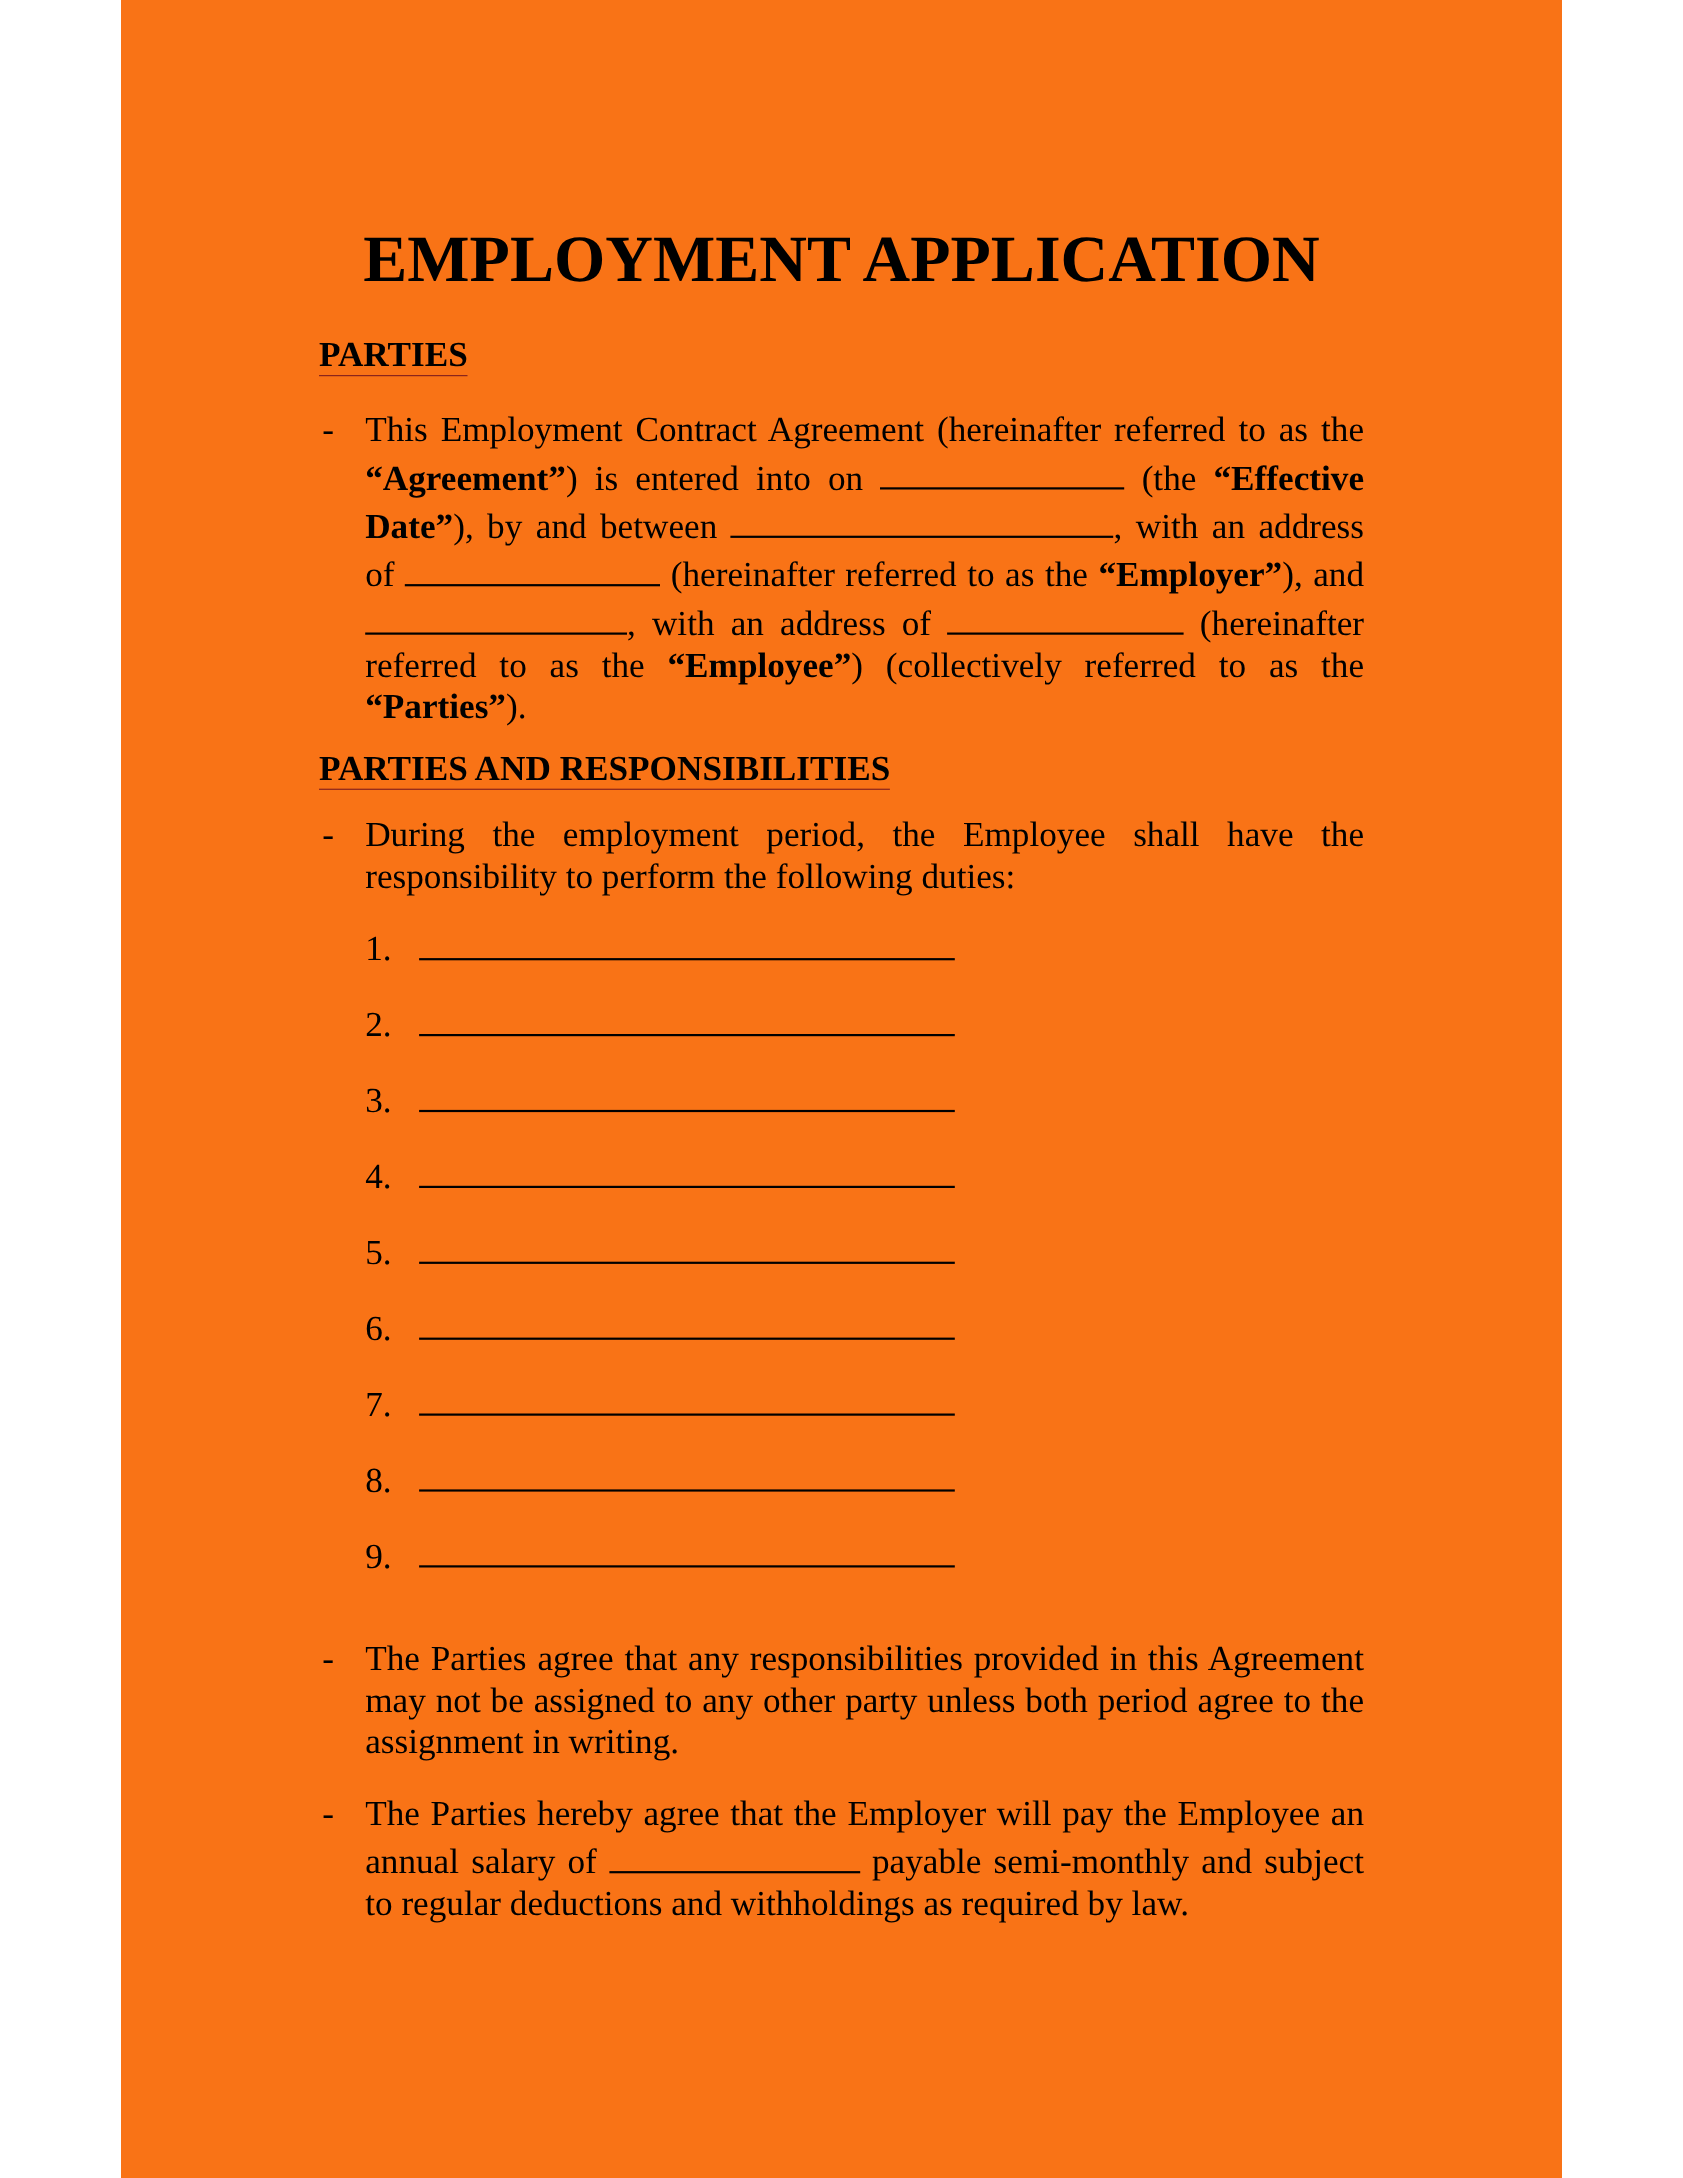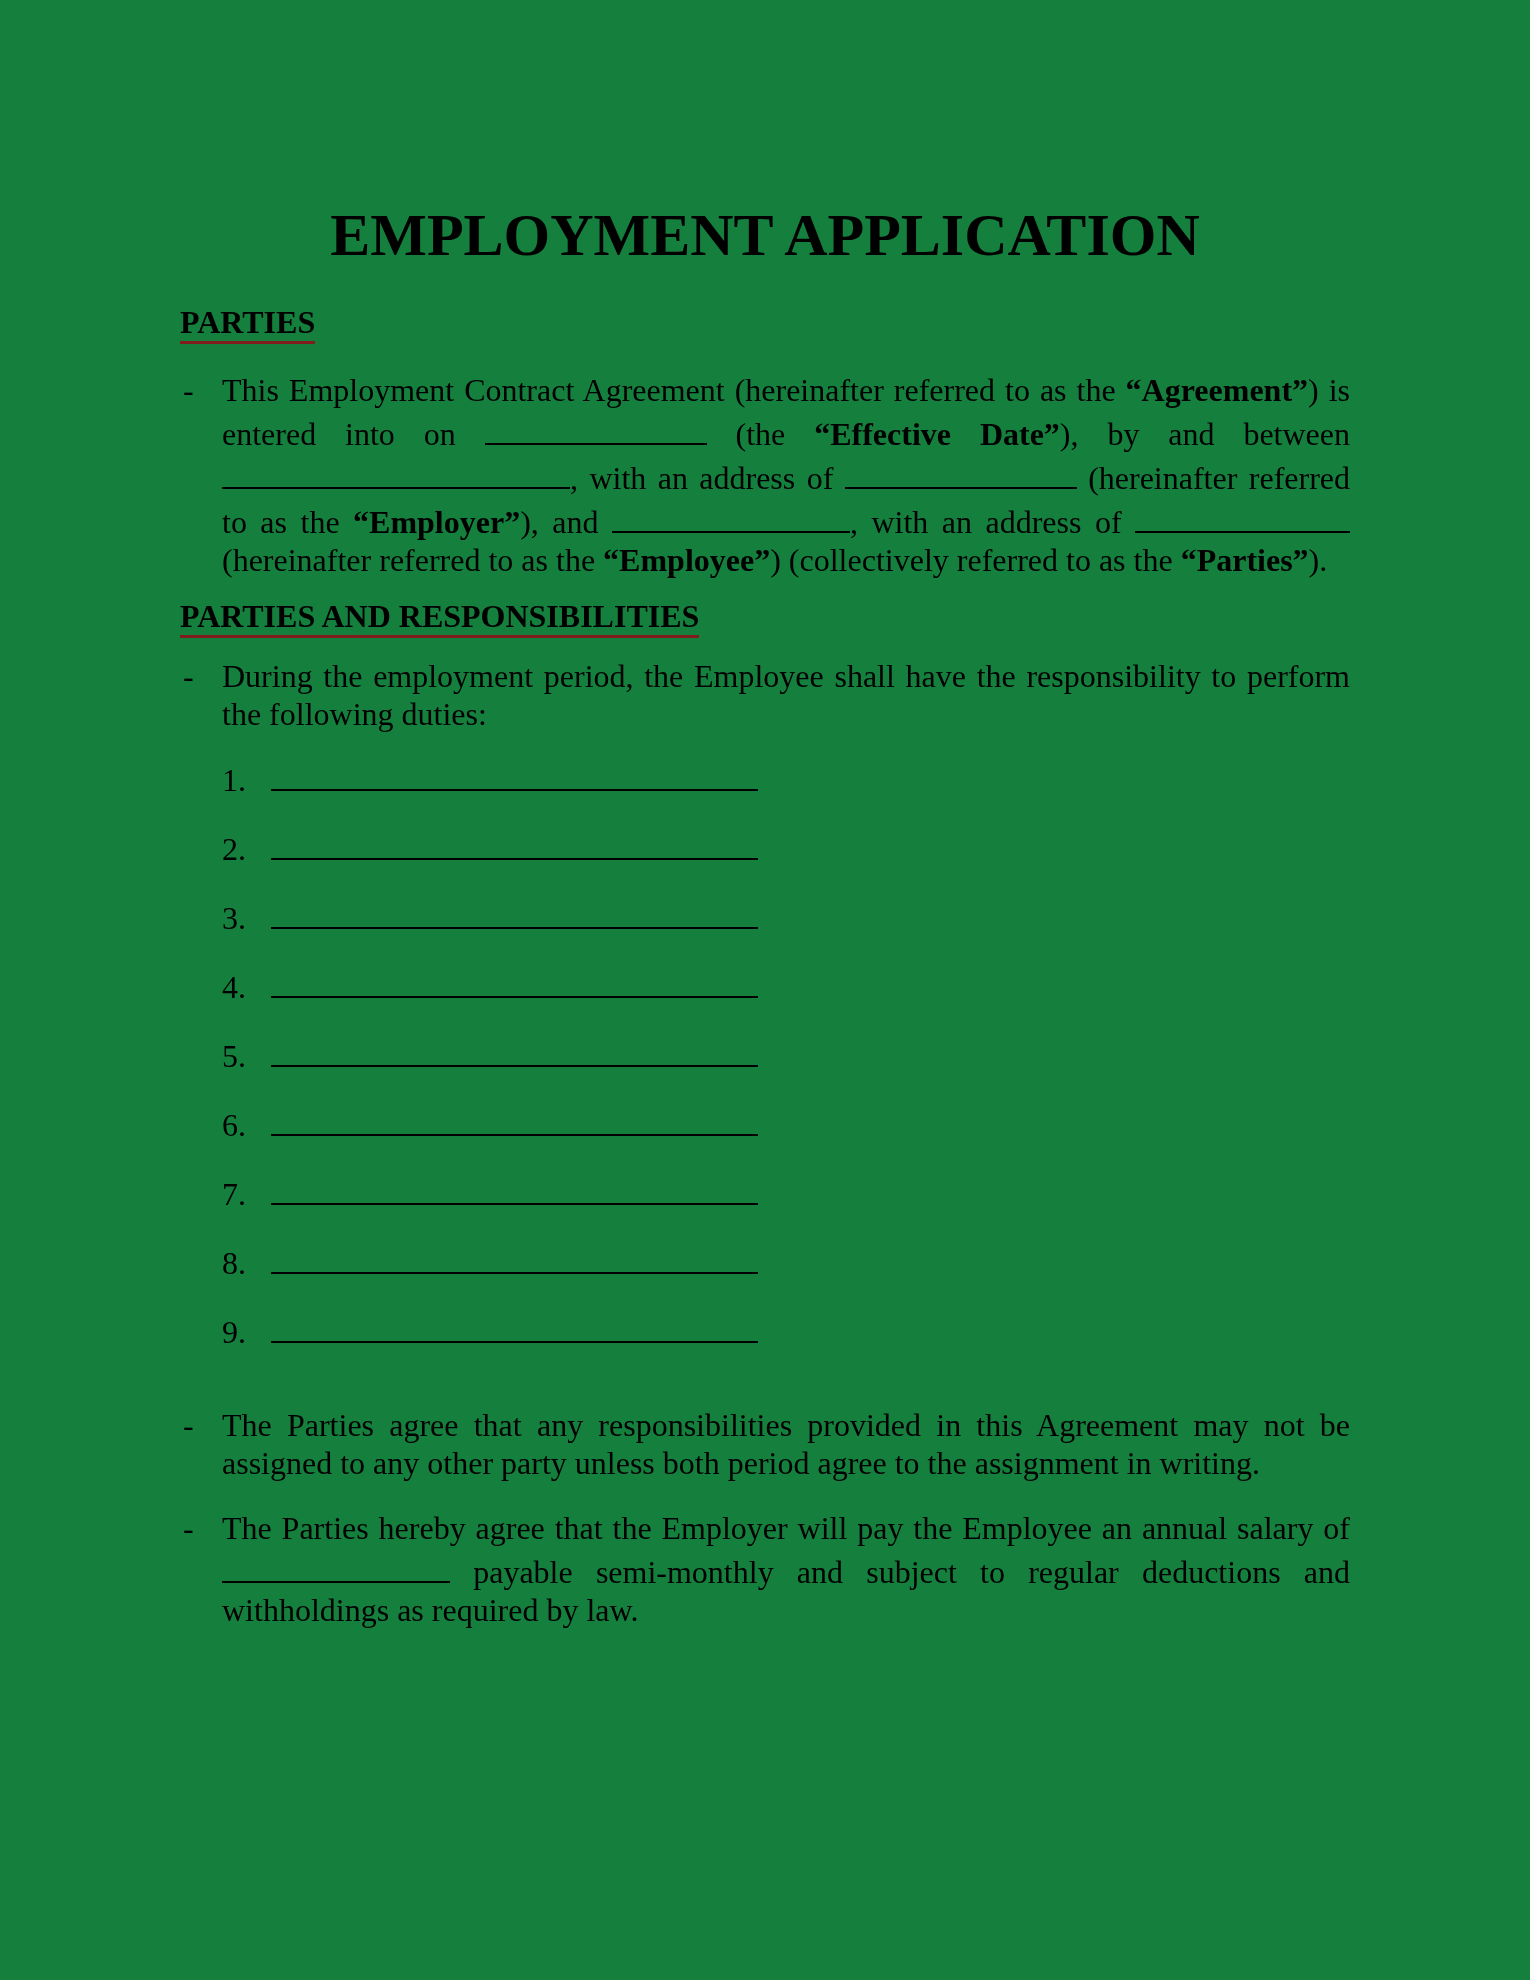--- a/index.html
+++ b/index.html
@@ -1,21 +1,21 @@
 <!DOCTYPE html>
 <html><head>
 <meta charset="utf-8">
 <style>
   html,body { margin:0; padding:0; background:#ffffff; }
   .page {
     position: relative;
-    width: 1530px;
+    width: 1310px;
     height: 1980px;
     margin: 0 auto;
-    background: #15803d;
+    background: #f97316;
     color: #000000;
     box-sizing: border-box;
     padding: 205px 180px 0 180px;
     font-family: "Liberation Serif", "DejaVu Serif", serif;
     font-size: 32px;
     line-height: 38px;
     overflow: hidden;
   }
   h1.doc-title {
     margin: 0 0 38px 0;
@@ -26,21 +26,21 @@
     letter-spacing: 0px;
     white-space: nowrap;
   }
   h2.sec {
     margin: 0;
     font-size: 32px;
     line-height: 38px;
     font-weight: bold;
   }
   h2.sec > span {
-    border-bottom: 3px solid #7f1d1d;
+    border-bottom: 1px solid #7f1d1d;
     padding-bottom: 1px;
   }
   h2.sec.after-para-sm { margin-top: 18px; }
   h2.sec.after-para-md { margin-top: 24px; }
   .para {
     position: relative;
     padding-left: 42px;
     text-align: justify;
   }
   .para .dash {

